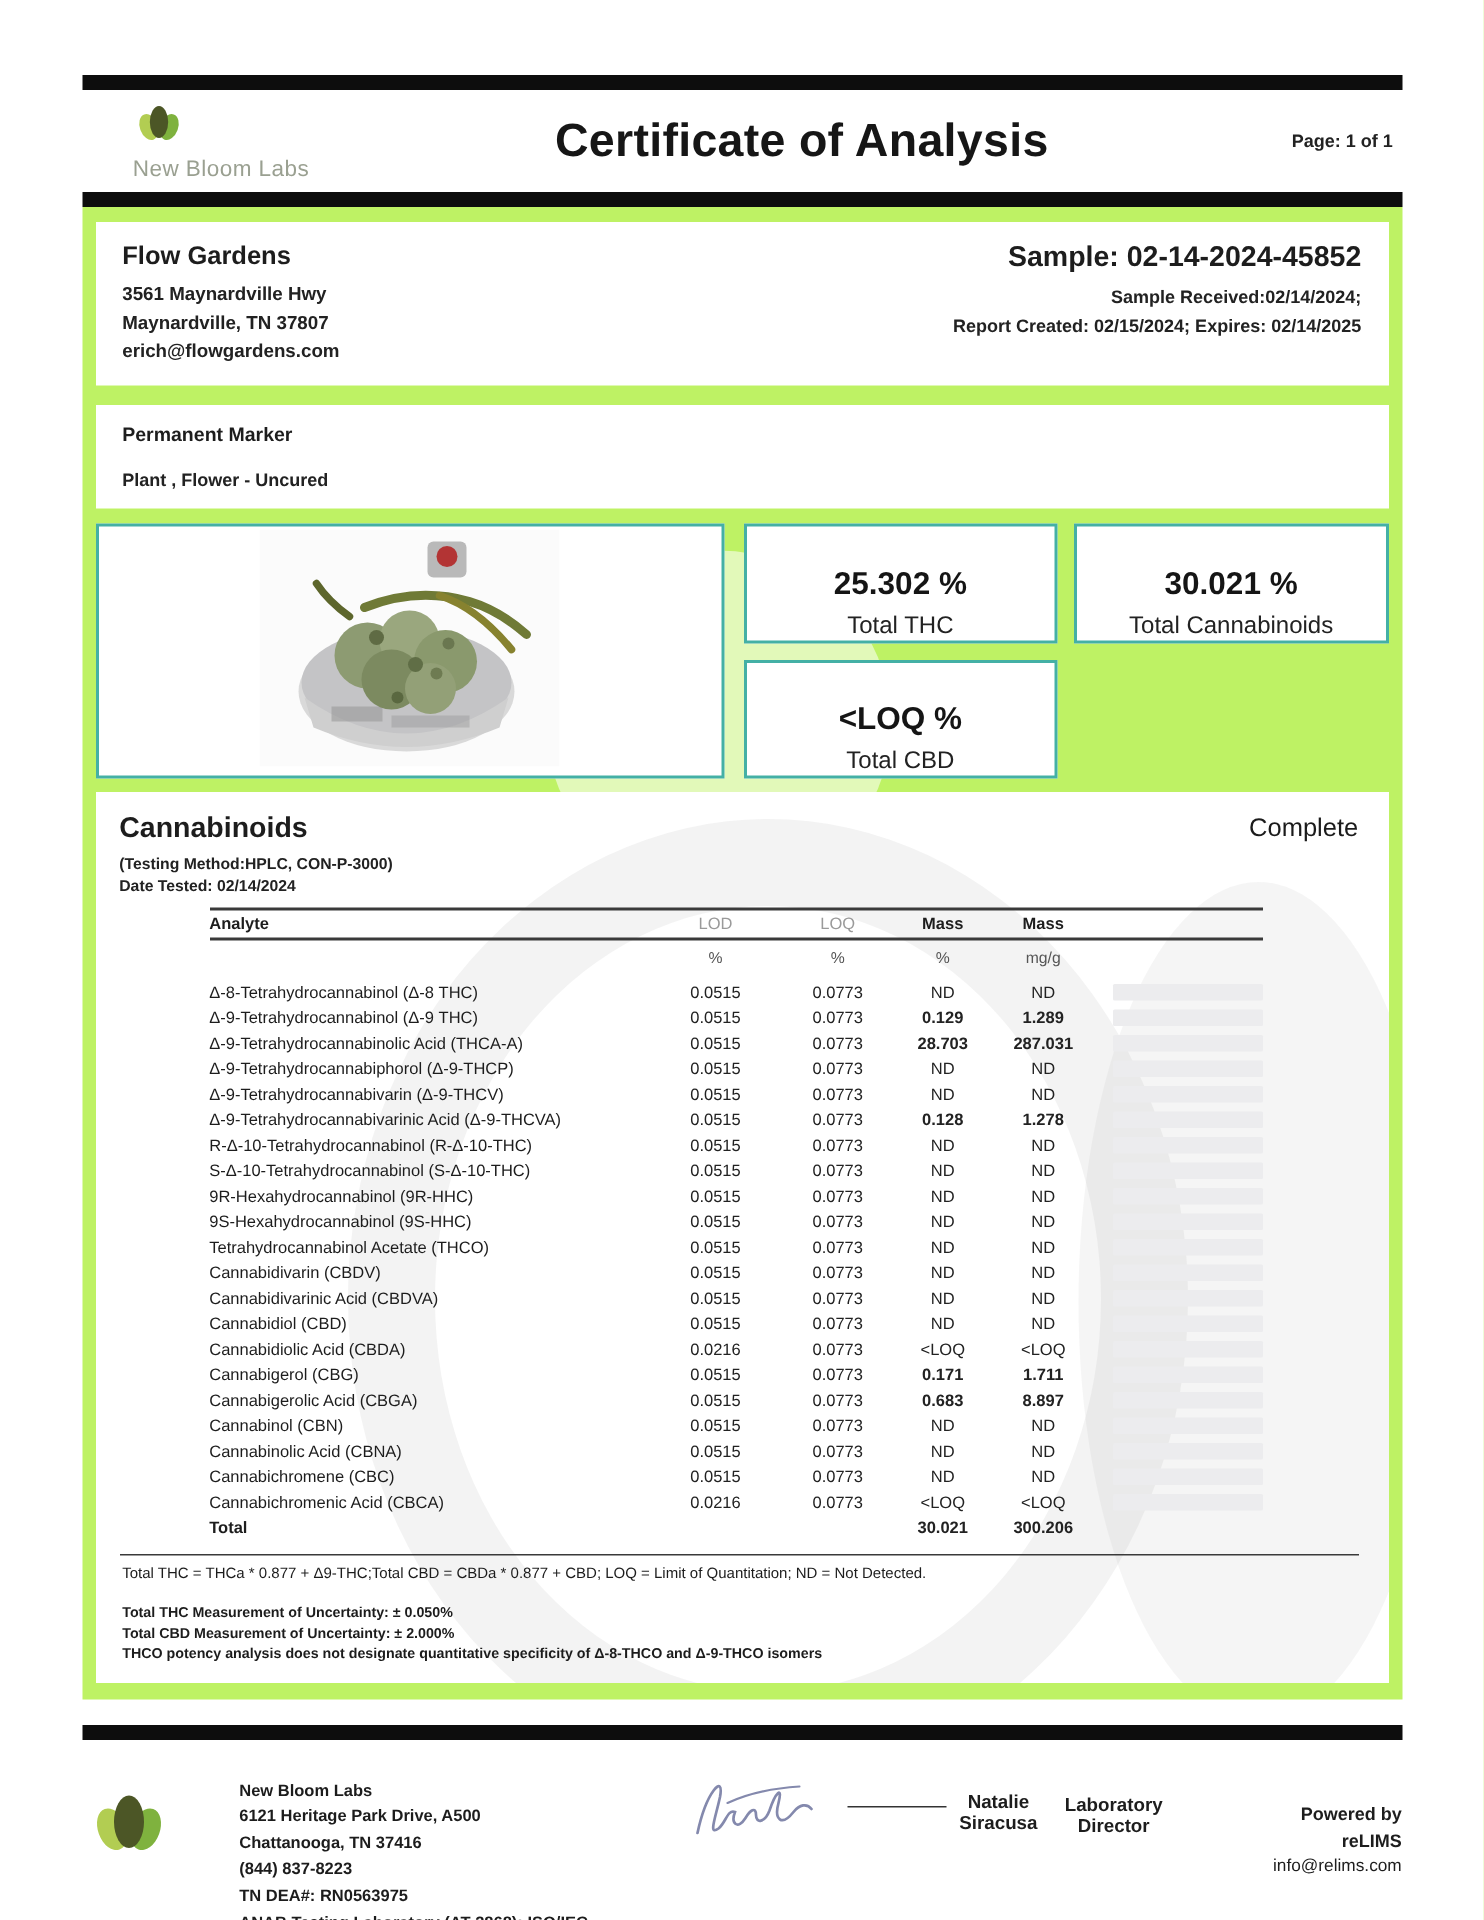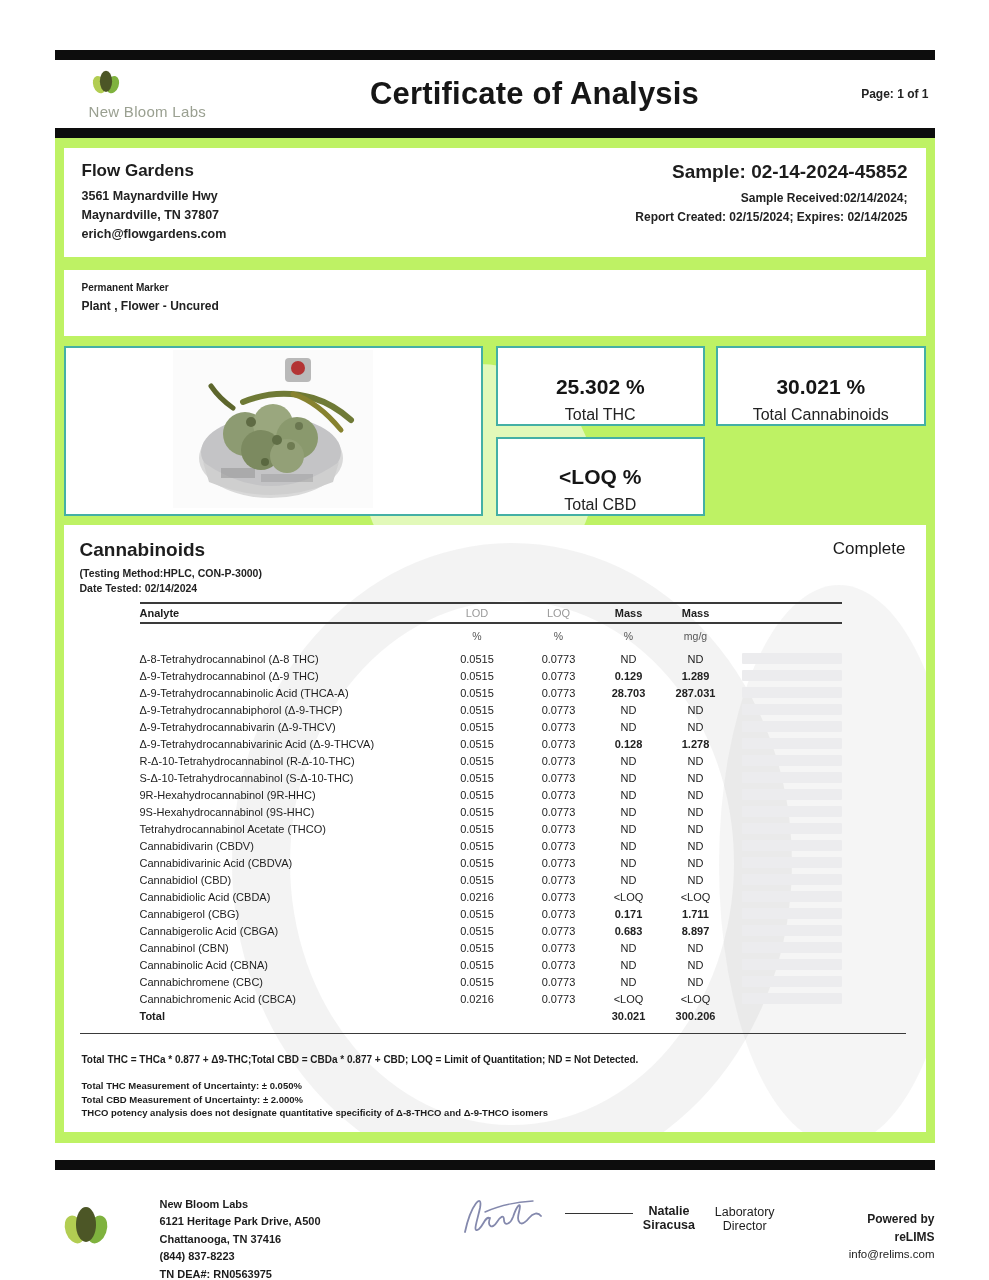--- a/index.html
+++ b/index.html
@@ -23,21 +23,21 @@
 
   
   .band { width:880px; margin:0 auto; background:#bef264; padding:10px 9px 11px 9px; position:relative; overflow:hidden; }
   .box { background:#fff; position:relative; }
   .client-box { display:flex; justify-content:space-between; padding:13px 18px 14px 18px; min-height:94px; margin-bottom:13px; }
   .client-name { font-size:17px; font-weight:700; margin-bottom:6px; }
   .client-line { font-size:12.5px; font-weight:600; color:#222; line-height:1.5; }
   .sample-id { font-size:19px; font-weight:700; text-align:right; margin-bottom:6px; }
   .sample-line { font-size:12px; font-weight:600; color:#222; text-align:right; line-height:1.55; }
   .product-box { padding:12px 18px; min-height:66px; margin-bottom:10px; }
-  .product-name { font-size:10px; font-weight:600; margin-bottom:6px; }
+  .product-name { font-size:13px; font-weight:600; margin-bottom:16px; }
   .product-type { font-size:12px; font-weight:600; color:#222; }
 
   .media-row { display:flex; gap:13px; margin-bottom:9px; position:relative; }
   .photo-box { width:419px; height:170px; background:#fff; border:2px solid #44b0a5; display:flex; align-items:center; justify-content:center; position:relative; z-index:1; }
   .summary-grid { flex:1; display:grid; grid-template-columns:1fr 1fr; grid-template-rows:1fr 1fr; gap:11px; position:relative; z-index:1; }
   .sum-box { background:#fff; border:2px solid #44b0a5; display:flex; flex-direction:column; align-items:center; justify-content:flex-end; }
   .sum-val { font-size:21px; font-weight:700; color:#151515; margin-bottom:7px; }
   .sum-label { font-size:16px; color:#222; }
 
   
@@ -65,31 +65,31 @@
   .units span { display:block; text-align:center; }
   .drow { height:17px; font-size:11px; }
   .drow .an { text-align:left; color:#1d1d1d; }
   .num { text-align:center; color:#222; }
   .b { font-weight:700; }
   .bartrack { width:100px; height:11px; background:#ececee; border-radius:1px; justify-self:end; position:relative; overflow:hidden; }
   .barfill { height:100%; background:#18a09b; }
   .totrow { height:18px; font-size:11px; font-weight:700; }
 
   .foot-rule { border-top:1.5px solid #3a3a3a; margin-top:8px; }
-  .fn-formula { font-size:10px; font-weight:700; color:#1c1c1c; padding:7px 2px 0 2px;margin-top:13px; }
+  .fn-formula { font-size:10px; font-weight:400; color:#1c1c1c; padding:7px 2px 0 2px; }
   .fn-small { font-size:9.5px; font-weight:600; color:#1c1c1c; line-height:1.42; margin-top:14px; padding:0 2px; }
 
   
   .footer { width:880px; margin:10px auto 0 auto; display:flex; align-items:flex-start; }
   .f-logo { width:105px; padding-top:24px; padding-left:6px; }
   .f-lab { width:295px; font-size:11px; font-weight:600; color:#1c1c1c; line-height:1.6; padding-top:16px; }
   .f-sig { flex:1; display:flex; align-items:center; padding-top:8px;text-align:center; }
   .sig-line { width:92px; border-top:1.5px solid #333; margin-top:-4px; }
   .sig-name { font-size:12.5px; font-weight:600; margin-top:4px; }
-  .sig-title { font-size:12.5px; font-weight:400; margin-top:7px; }
+  .sig-title { font-size:12.5px; font-weight:700; margin-top:7px; }
   .f-powered { width:150px; text-align:right; font-size:12px; line-height:1.5; padding-top:30px; }
   .f-powered .p1, .f-powered .p2 { font-weight:700; }
   .f-powered .p3 { font-weight:400; font-size:11.5px; }
 
   .topgap { height:50px; }
 </style>
 </head>
 <body>
 
 <div class="page">

